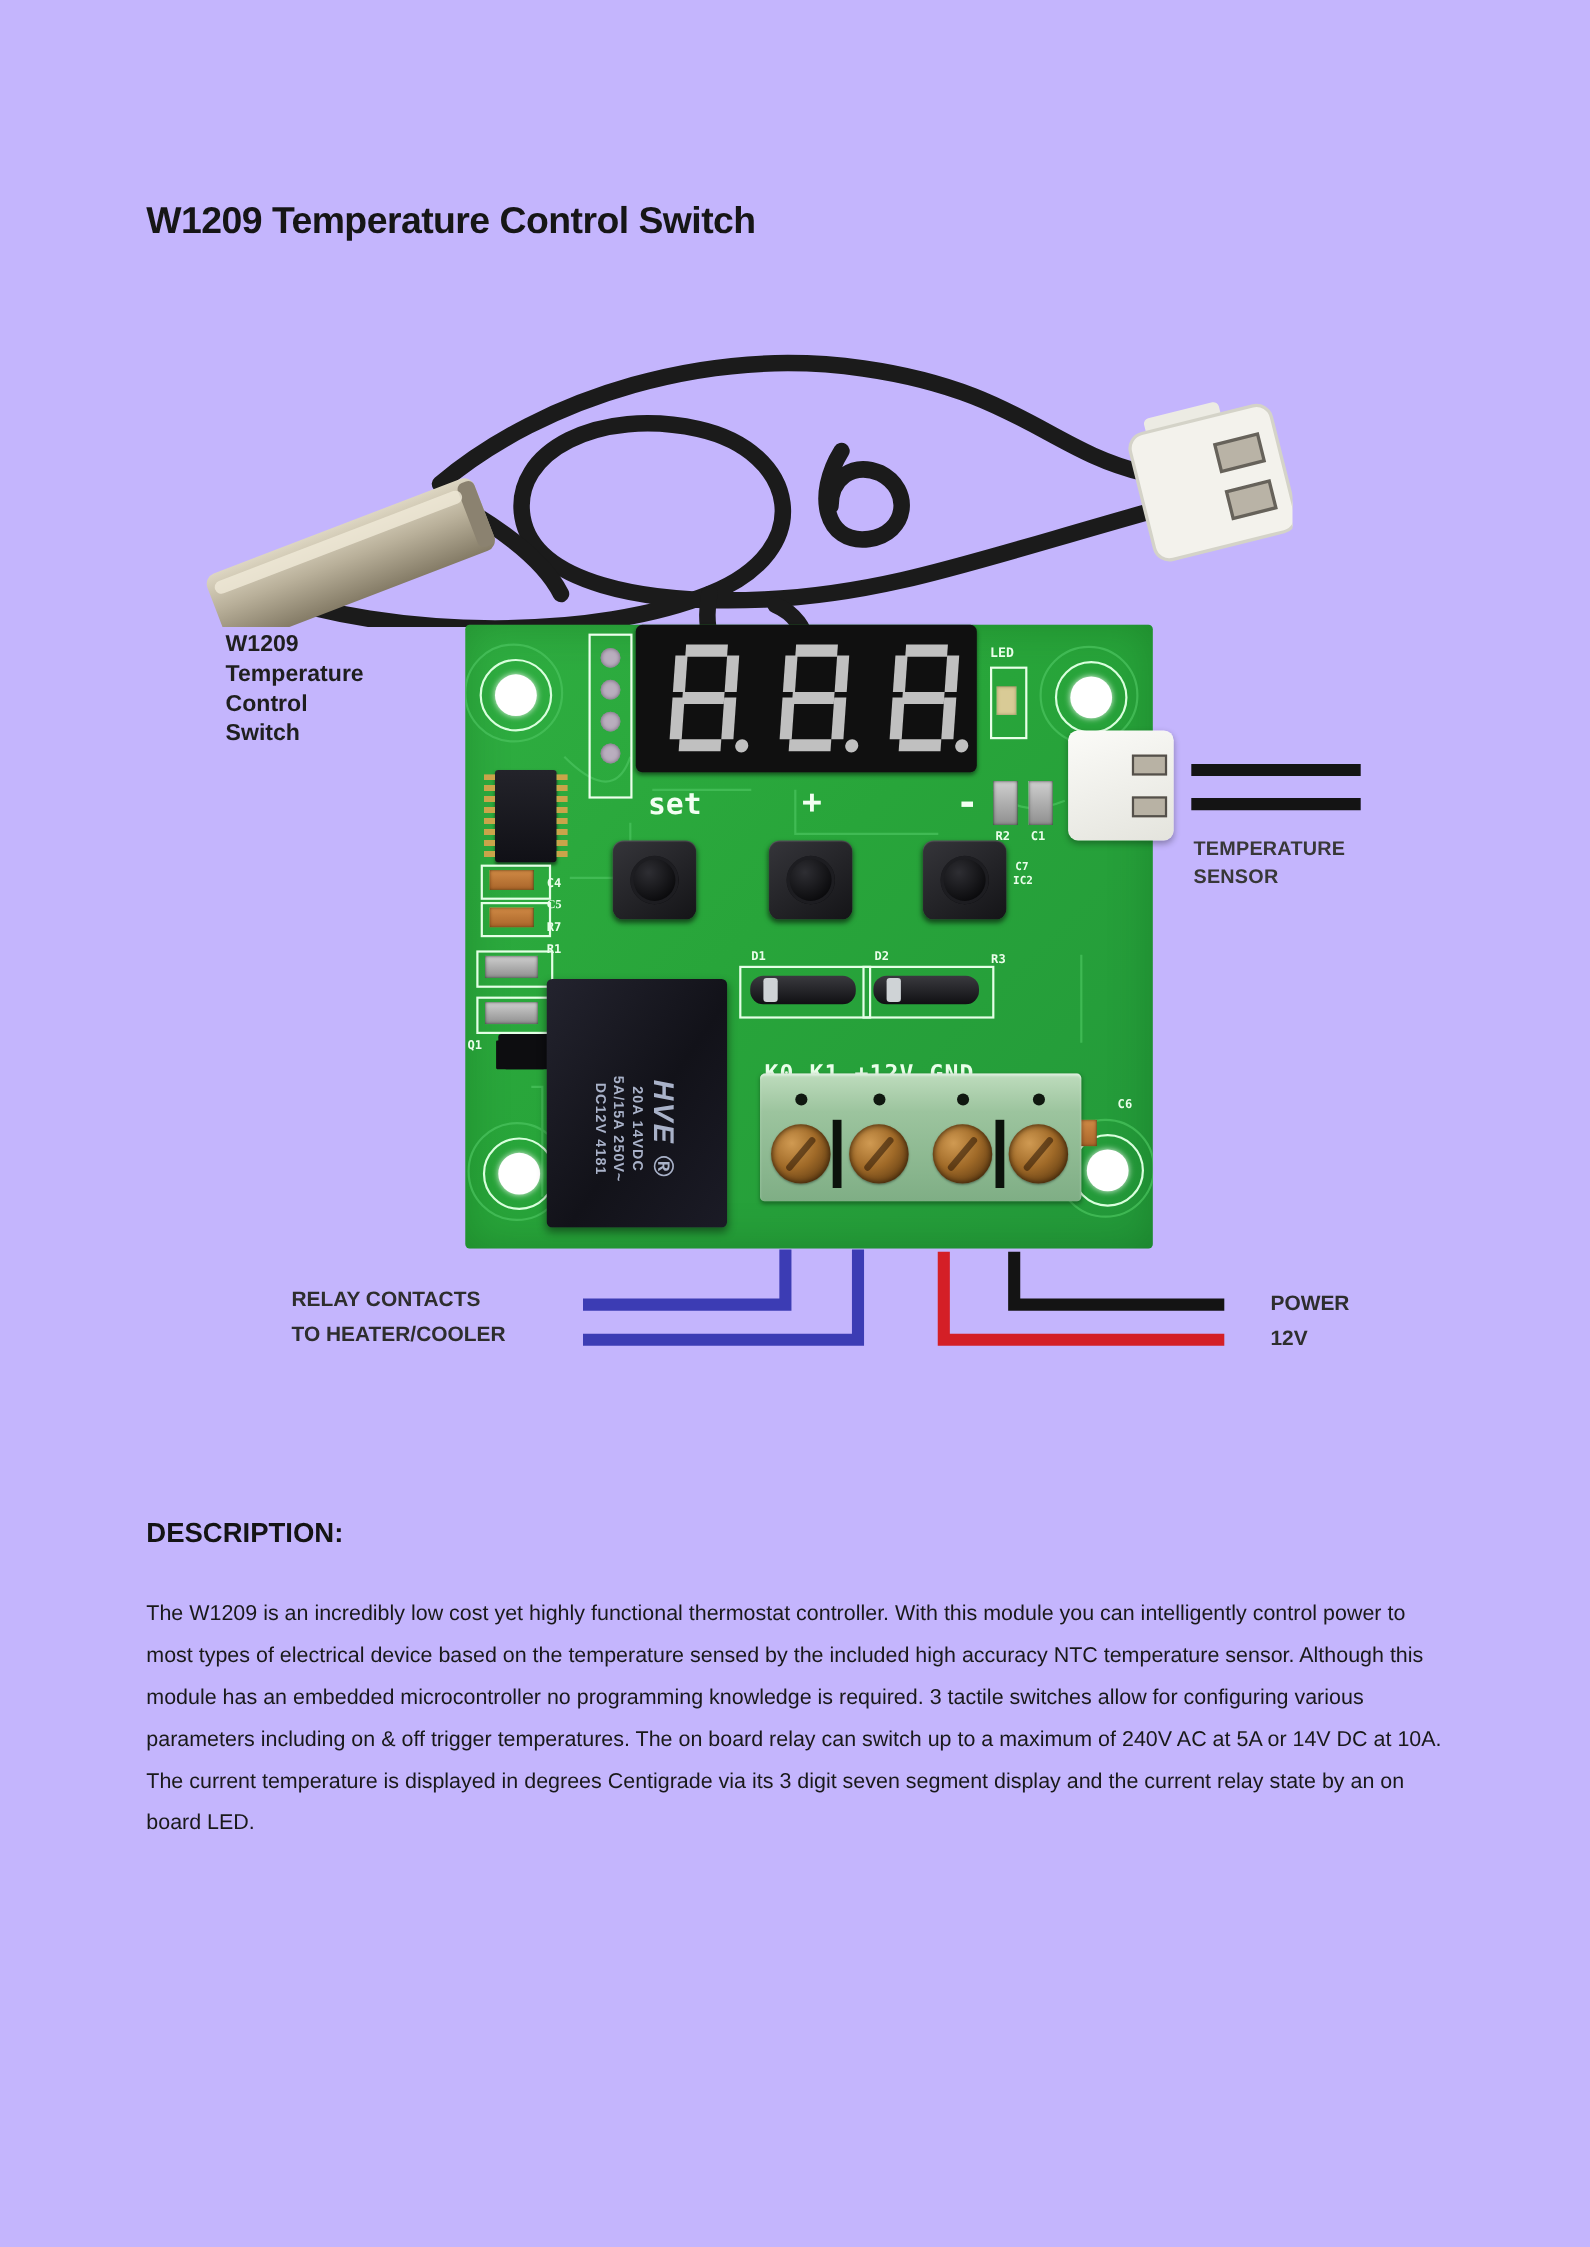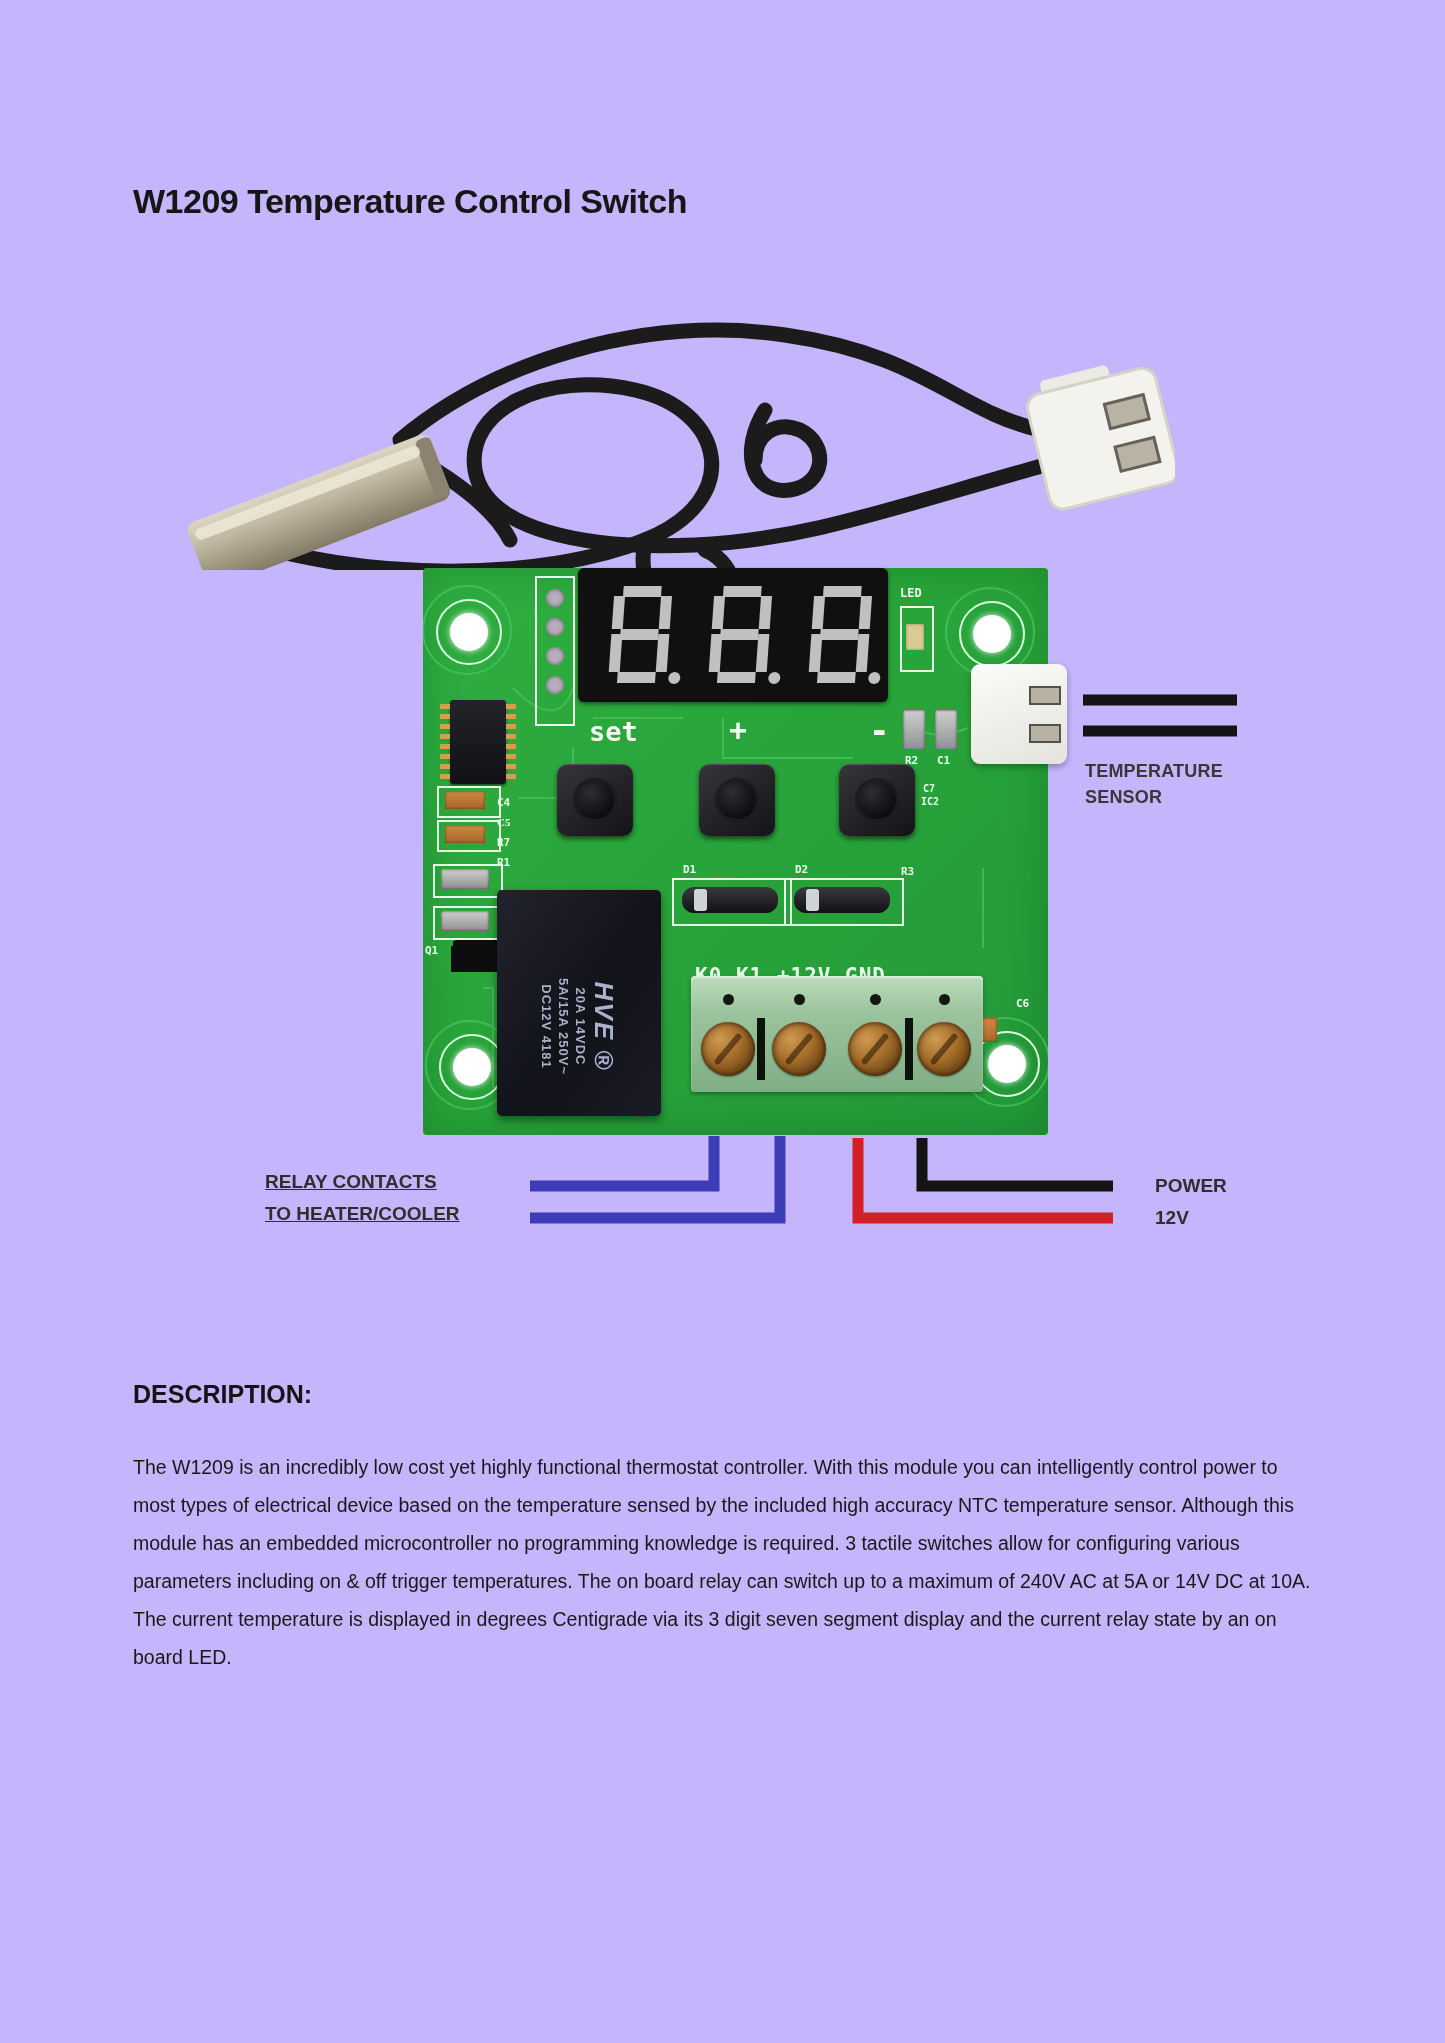--- a/index.html
+++ b/index.html
@@ -4,21 +4,21 @@
 <style>
   html,body{margin:0;padding:0;background:#ffffff;}
   .page{position:relative;width:1445px;height:2043px;background:#c4b5fd;overflow:hidden;
         font-family:"Liberation Sans", sans-serif;color:#1a1a1a;}
   .abs{position:absolute;}
   .doc-title{font-size:34px;font-weight:bold;letter-spacing:-0.5px;color:#161616;}
   .anno{font-weight:bold;color:#2b2b2b;}
   .anno .ln{display:block;}
   .board-label{font-size:21px;line-height:27px;color:#1f1f1f;}
   .sensor-label{font-size:18px;line-height:26px;color:#383838;letter-spacing:0.2px;}
-  .relay-label{font-size:19px;line-height:32px;color:#2e2e2e;text-decoration:underline;}
+  .relay-label{font-size:19px;line-height:32px;color:#2e2e2e;}
   .power-label{font-size:19px;line-height:32px;color:#2e2e2e;}
   .desc-head{font-size:25px;font-weight:bold;color:#141414;}
   .desc-body{font-size:19.5px;line-height:38px;color:#191919;width:1192px;text-align:left;}
 
   
   .pcb{position:absolute;left:423px;top:568px;width:625px;height:567px;
        background:linear-gradient(135deg,#2fae41 0%,#28a53a 45%,#23993a 100%);
        border-radius:4px;box-shadow:inset 0 0 40px rgba(0,60,0,.25);}
   .hole{position:absolute;border:2px solid #d9ffdd;border-radius:50%;
         display:flex;align-items:center;justify-content:center;}
@@ -106,20 +106,26 @@
     </g>
 
     <g transform="translate(855,140) rotate(-14)">
       <rect x="18" y="6" width="70" height="20" rx="5" fill="#ecebe3"></rect>
       <rect x="0" y="18" width="132" height="118" rx="14" fill="#f3f2ec" stroke="#d4d3c8" stroke-width="3"></rect>
       <rect x="76" y="44" width="40" height="25" fill="#b9b3a6" stroke="#66625a" stroke-width="3"></rect>
       <rect x="76" y="88" width="40" height="25" fill="#b9b3a6" stroke="#66625a" stroke-width="3"></rect>
     </g>
   </svg>
 
+  <div class="abs anno board-label" style="left:205px;top:572px;">
+    <span class="ln">W1209</span>
+    <span class="ln">Temperature</span>
+    <span class="ln">Control</span>
+    <span class="ln">Switch</span>
+  </div>
 
   <div class="pcb">
 
     <svg class="abs" style="left:0;top:0;" width="625" height="567" viewBox="0 0 625 567">
       <g stroke="#49c25d" stroke-width="2" fill="none" opacity="0.75">
         <path d="M 90,120 C 120,150 140,150 150,120"></path>
         <path d="M 95,230 H 150 V 180"></path>
         <path d="M 170,150 H 260 M 300,150 V 190 H 430"></path>
         <path d="M 480,150 C 500,170 520,170 545,160"></path>
         <path d="M 60,420 H 70 V 520 M 560,300 V 380"></path>

